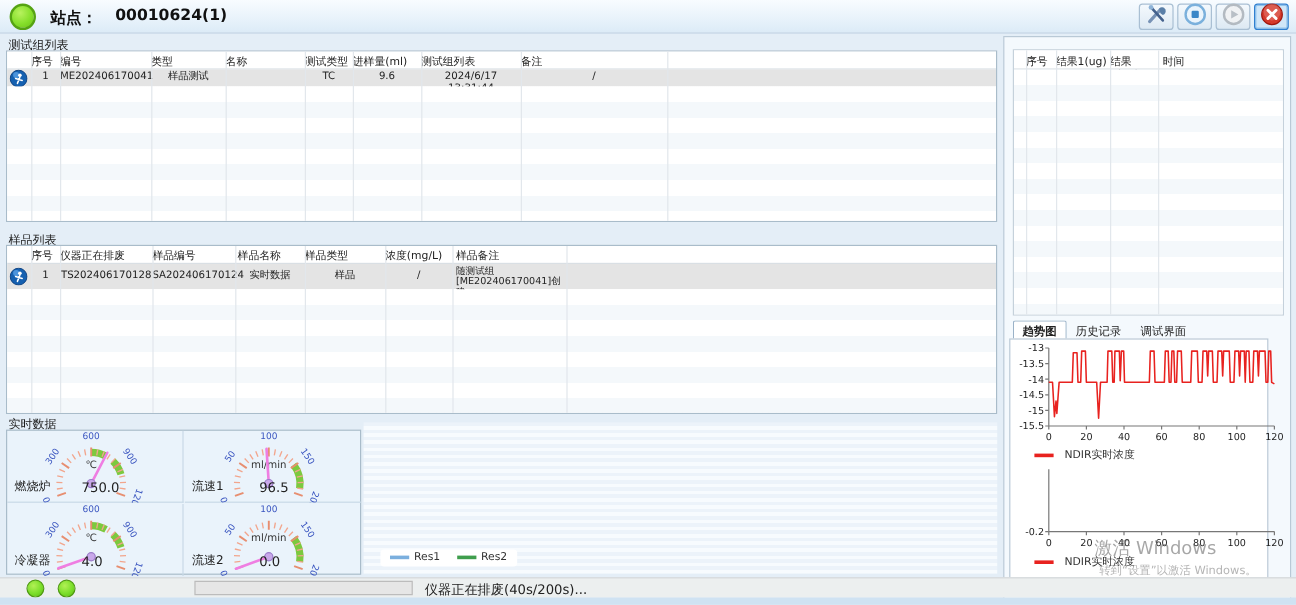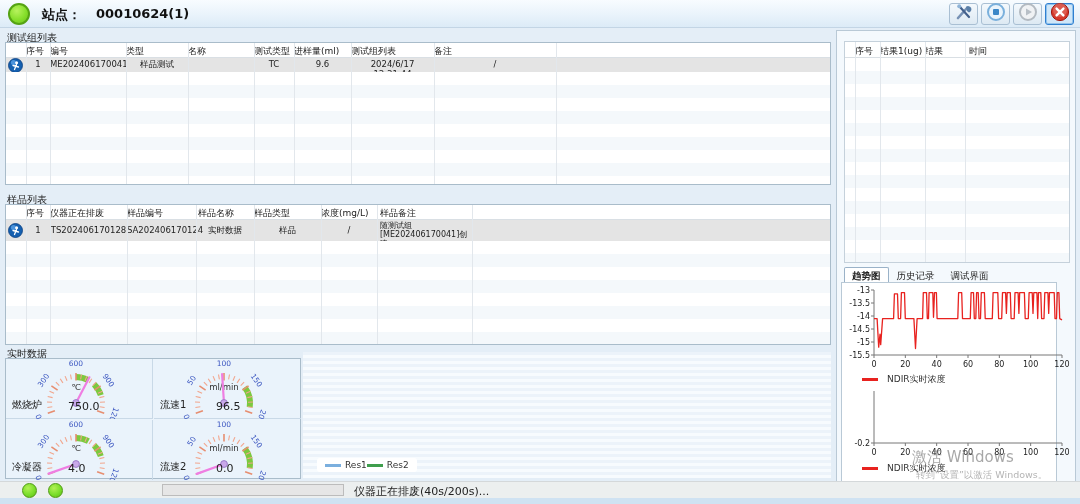--- a/index.html
+++ b/index.html
@@ -41,21 +41,21 @@
   .gauge-cell { position:absolute; width:147px; height:60px; }
   .gauge-cell .glabel { position:absolute; left:6px; bottom:6px; font-size:10px; color:#222; }
   .gauge-cell .gvalue { position:absolute; left:62px; bottom:5px; font-size:11px; color:#222; }
   .gc-br { border-right:1px solid #c9d9e7; }
   .gc-bb { border-bottom:1px solid #c9d9e7; }
 
   
   .mid-chart { position:absolute; left:303px; top:352px; width:528px; height:126px;
     background:repeating-linear-gradient(180deg,#ecf3fa 0 3px,#f7fbfe 3px 6px); }
   .mid-legend { position:absolute; left:14px; bottom:6px; background:#ffffff; border-radius:3px;
-    padding:2px 8px; display:flex; align-items:center; font-size:9px; color:#333; }
+    padding:2px 8px; display:flex; gap:14px; align-items:center; font-size:9px; color:#333; }
   .leg-line { display:inline-block; width:16px; height:3px; margin-right:4px; vertical-align:middle; }
 
   
   .right-panel { position:absolute; left:836px; top:30px; width:240px; height:470px;
     background:#f4f9fd; border:1px solid #b9c9d6; }
   .res-tbl { position:absolute; left:7px; top:10px; width:226px; height:222px; background:#fff; border:1px solid #c5d1db; }
   .tabbar { position:absolute; left:7px; top:236px; height:16px; display:flex; }
   .tab { font-size:9.5px; color:#222; padding:2px 7px 1px; border:1px solid transparent; border-bottom:none; }
   .tab.active { background:#ffffff; border-color:#9ab2c8; border-radius:2px 2px 0 0; font-weight:bold; }
   .tabpanel { position:absolute; left:4px; top:251px; width:216px; height:214px; background:#ffffff; border:1px solid #b9c9d6; }

